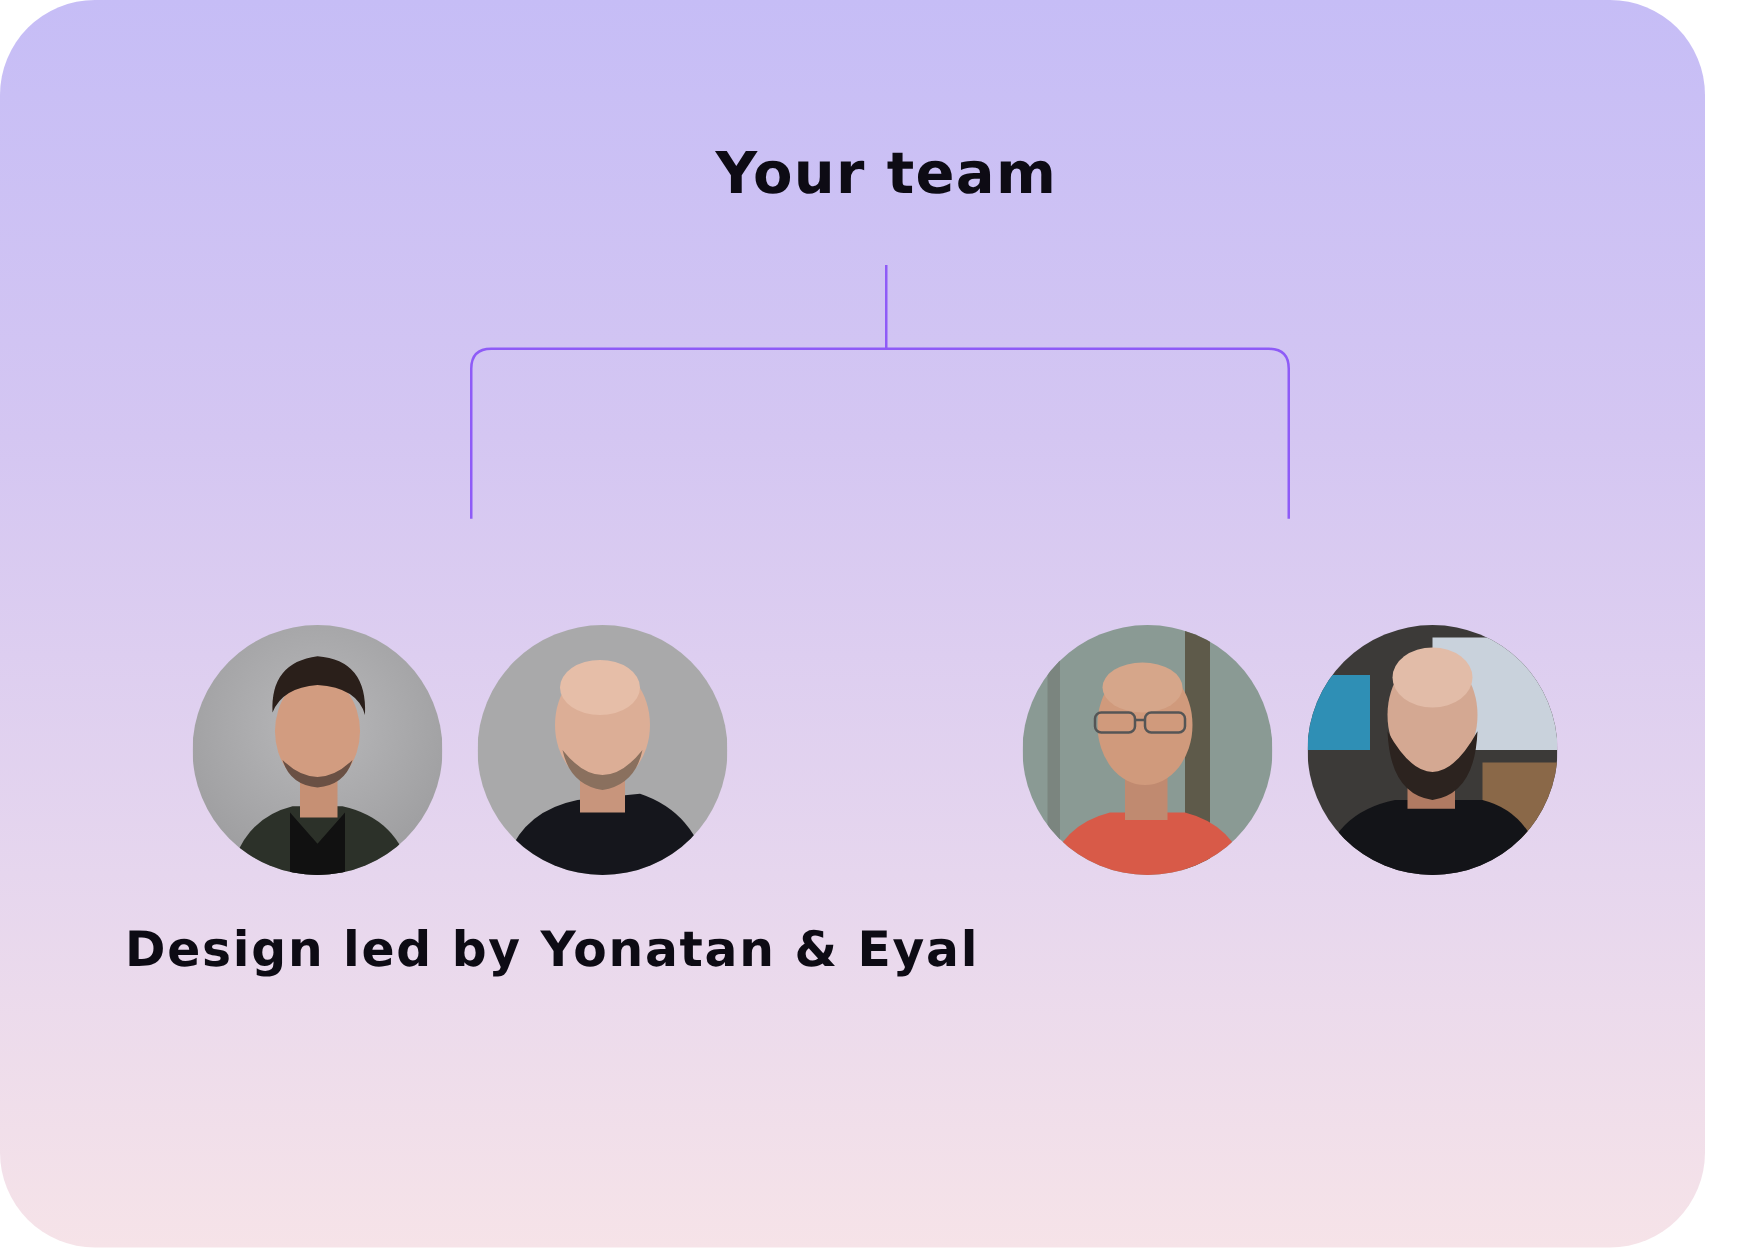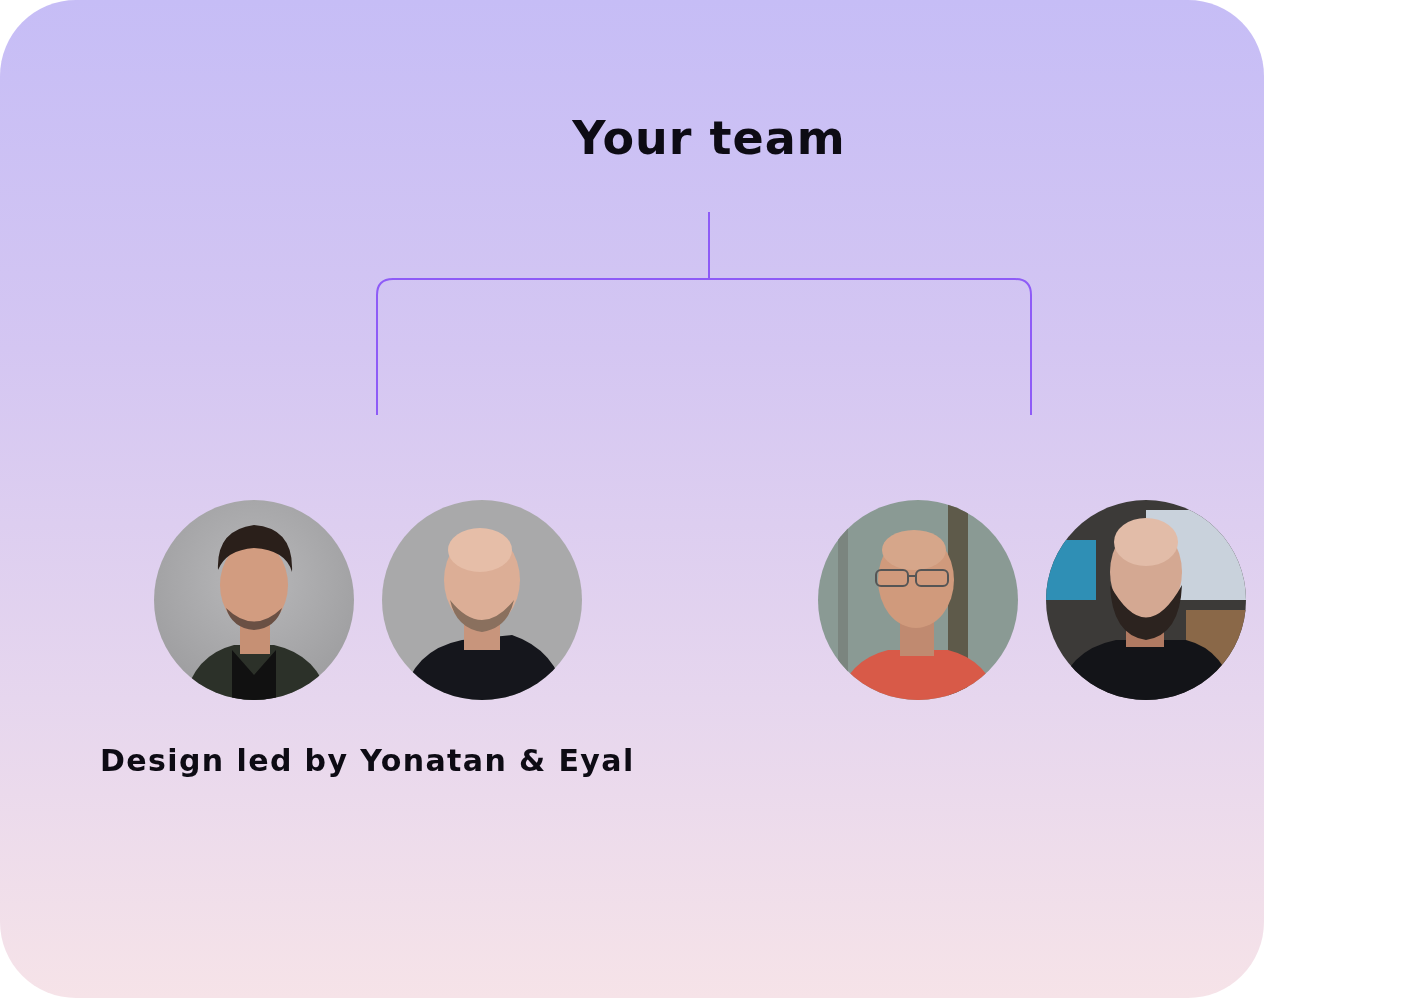--- a/index.html
+++ b/index.html
@@ -6,21 +6,21 @@
       margin: 0;
       padding: 0;
       width: 1408px;
       height: 998px;
       background: #ffffff;
       overflow: hidden;
     }
     .card {
       position: absolute;
       left: 0; top: 0;
-      width: 1264px;
+      width: 1364px;
       height: 998px;
       border-radius: 76px;
       background: linear-gradient(180deg, #c6bdf6 0%, #d4c6f2 35%, #e6d6ee 70%, #f6e3e8 100%);
       overflow: hidden;
       font-family: "DejaVu Sans", "Liberation Sans", sans-serif;
     }
     .title {
       position: absolute;
       left: 0;
       width: 1418px;
@@ -43,27 +43,27 @@
       position: absolute;
       width: 200px;
       height: 200px;
       border-radius: 50%;
       overflow: hidden;
     }
     .avatar svg { display: block; }
     .caption {
       position: absolute;
       top: 738px;
-      font-size: 30px;
+      font-size: 39px;
       font-weight: 600;
       color: #0d0b14;
       letter-spacing: 1.4px;
       line-height: 46px;
       white-space: nowrap;
-      text-align: left;
+      text-align: right;
     }
   </style>
 </head>
 <body>
 
 <div class="card">
 
   <div class="title">Your team</div>
 
   <svg class="connector" viewBox="0 0 1408 998" xmlns="http://www.w3.org/2000/svg">

